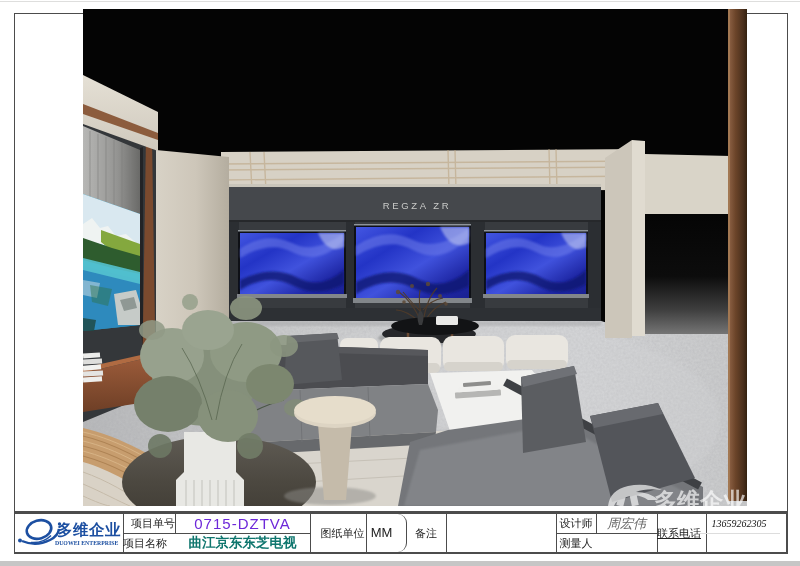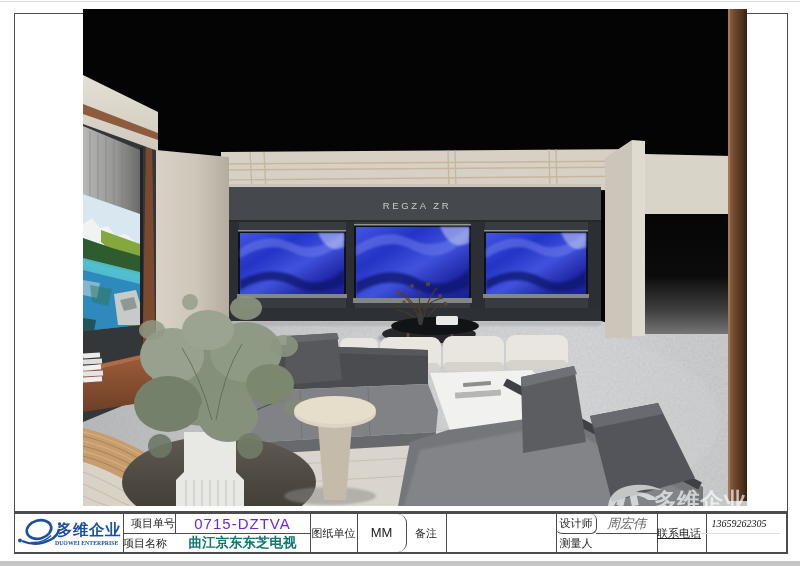--- a/index.html
+++ b/index.html
@@ -384,29 +384,29 @@
   </div>
 
   <div class="abs" style="left:108px;top:0;width:52px;height:19px;border-right:1px solid #4c4c4c;border-bottom:1px solid #4c4c4c;line-height:19px;text-align:right;">项目单号</div>
 
   <div class="abs" style="left:160px;top:0;width:135px;height:19px;border-right:1px solid #4c4c4c;border-bottom:1px solid #4c4c4c;line-height:19px;text-align:center;font-size:15px;letter-spacing:1px;color:#6d28d9;">0715-DZTVA</div>
 
   <div class="abs" style="left:108px;top:20px;width:52px;height:18px;line-height:18px;text-align:left;">项目名称</div>
 
   <div class="abs" style="left:160px;top:20px;width:135px;height:18px;border-right:1px solid #4c4c4c;line-height:18px;text-align:center;font-weight:bold;font-size:13.5px;color:#0f766e;">曲江京东东芝电视</div>
 
-  <div class="abs" style="left:295px;top:0;width:47px;height:100%;border-right:1px solid #4c4c4c;line-height:38px;text-align:center;">图纸单位</div>
+  <div class="abs" style="left:295px;top:0;width:47px;height:100%;border-right:1px solid #4c4c4c;line-height:38px;text-align:center;padding-left:9px;">图纸单位</div>
 
   <div class="abs" style="left:342px;top:0;width:49px;height:100%;border-right:1px solid #4c4c4c;line-height:38px;text-align:center;font-size:13px;border-radius:9px;">MM</div>
 
   <div class="abs" style="left:391px;top:0;width:40px;height:100%;border-right:1px solid #4c4c4c;line-height:38px;text-align:center;font-family:Liberation Serif, serif;">备注</div>
 
   <div class="abs" style="left:431px;top:0;width:110px;height:100%;border-right:1px solid #4c4c4c;"></div>
 
-  <div class="abs" style="left:541px;top:0;width:40px;height:19px;border-right:1px solid #4c4c4c;border-bottom:1px solid #4c4c4c;line-height:19px;text-align:center;border-radius:6px;">设计师</div>
+  <div class="abs" style="left:541px;top:0;width:40px;height:19px;border-right:1px solid #4c4c4c;border-bottom:1px solid #4c4c4c;line-height:19px;text-align:center;">设计师</div>
 
   <div class="abs" style="left:581px;top:0;width:61px;height:19px;border-right:1px solid #4c4c4c;border-bottom:1px solid #4c4c4c;line-height:19px;text-align:center;font-family:'Liberation Serif',serif;font-style:italic;color:#666;font-size:13px;">周宏伟</div>
 
   <div class="abs" style="left:541px;top:20px;width:40px;height:18px;line-height:18px;text-align:center;">测量人</div>
 
   <div class="abs" style="left:581px;top:20px;width:61px;height:18px;border-right:1px solid #4c4c4c;"></div>
 
   <div class="abs" style="left:642px;top:0;width:49px;height:100%;border-right:1px solid #4c4c4c;line-height:38px;text-align:left;text-decoration:underline;">联系电话</div>
 
   <div class="abs" style="left:683px;top:0;width:82px;height:19px;border-bottom:1px solid #ddd;line-height:19px;text-align:center;font-family:'Liberation Serif',serif;font-style:italic;font-size:10px;color:#111;">13659262305</div>

